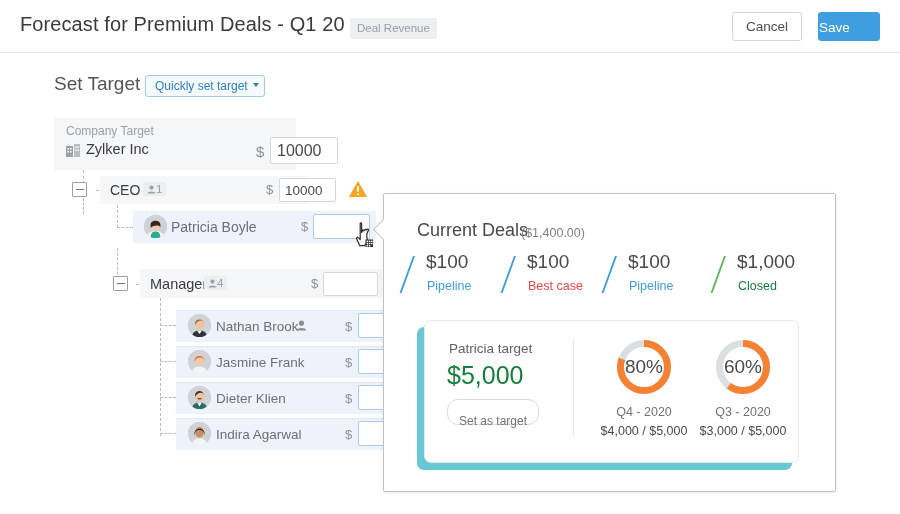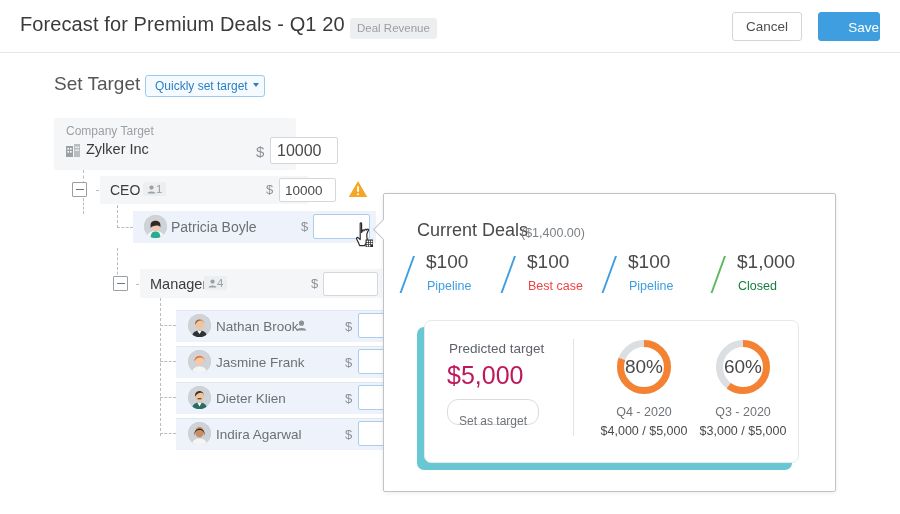--- a/index.html
+++ b/index.html
@@ -28,21 +28,21 @@
     white-space: nowrap;
   }
   .btn-cancel {
     position: absolute; right: 98px; top: 12px;
     width: 70px; height: 29px; line-height: 27px; text-align: center;
     background: #fff; border: 1px solid #d2d6da; border-radius: 3px;
     font-size: 13.5px; color: #4e4e4e; cursor: pointer;
   }
   .btn-save {
     position: absolute; right: 20px; top: 12px;
-    width: 62px; height: 29px; line-height: 29px; text-align: right;
+    width: 62px; height: 29px; line-height: 29px; text-align: left;
     background: #3f9ee0; border: 1px solid #3f9ee0; border-radius: 3px;
     font-size: 13.5px; color: #fff; cursor: pointer;
   }
 
   
   .set-target-title {
     position: absolute; left: 54px; top: 73px;
     font-size: 19px; color: #555; font-weight: 400; white-space: nowrap;
   }
   .quick-set {
@@ -198,21 +198,21 @@
   .inner-shadow {
     position: absolute; left: 33px; top: 133px;
     width: 375px; height: 143px; background: #67c7d2; border-radius: 7px;
   }
   .inner-card {
     position: absolute; left: 40px; top: 126px;
     width: 375px; height: 143px; background: #fff;
     border: 1px solid #e6e9ec; border-radius: 7px;
   }
   .pred-label { position: absolute; left: 24px; top: 20px; font-size: 13.5px; color: #5f6368; white-space: nowrap; }
-  .pred-value { position: absolute; left: 22px; top: 40px; font-size: 25px; color: #be185d; white-space: nowrap; }
+  .pred-value { position: absolute; left: 22px; top: 40px; font-size: 25px; color: #15803d; white-space: nowrap; }
   .set-as-target {
     position: absolute; left: 22px; top: 78px;
     height: 20px; line-height: 18px; padding: 12px 11px;
     border: 1px solid #d9dcdf; border-radius: 11px;
     background: #fff; color: #6f7378; font-size: 12px; cursor: pointer; white-space: nowrap;
   }
   .vdiv { position: absolute; left: 148px; top: 18px; width: 1px; height: 97px; background: #e1e4e7; }
 
   .donut-group { position: absolute; top: 16px; width: 110px; text-align: center; }
   .donut { position: relative; width: 60px; height: 60px; margin: 0 auto; }
@@ -405,21 +405,21 @@
       <div class="lbl" style="color:#3f9ee0;">Pipeline</div>
     </div>
     <div class="metric" style="left:340px;">
       <div class="slash" style="background:#5cb85c;"></div>
       <div class="val">$1,000</div>
       <div class="lbl" style="color:#15803d;">Closed</div>
     </div>
 
     <div class="inner-shadow"></div>
     <div class="inner-card">
-      <div class="pred-label">Predicted target</div>
+      <div class="pred-label">Patricia target</div>
       <div class="pred-value">$5,000</div>
       <div class="set-as-target">Set as target</div>
       <div class="vdiv"></div>
 
       <div class="donut-group" style="left:164px;">
         <div class="donut">
           <svg width="60" height="60" viewBox="0 0 60 60">
             <circle cx="30" cy="30" r="23.5" fill="none" stroke="#dcdfe2" stroke-width="7"></circle>
             <circle class="donut-arc" cx="30" cy="30" r="23.5" fill="none" stroke="#f58233" stroke-width="7" stroke-linecap="butt" transform="rotate(-90 30 30)" stroke-dasharray="147.6548547187203 147.6548547187203" stroke-dashoffset="29.53097094374405"></circle>
           </svg>

